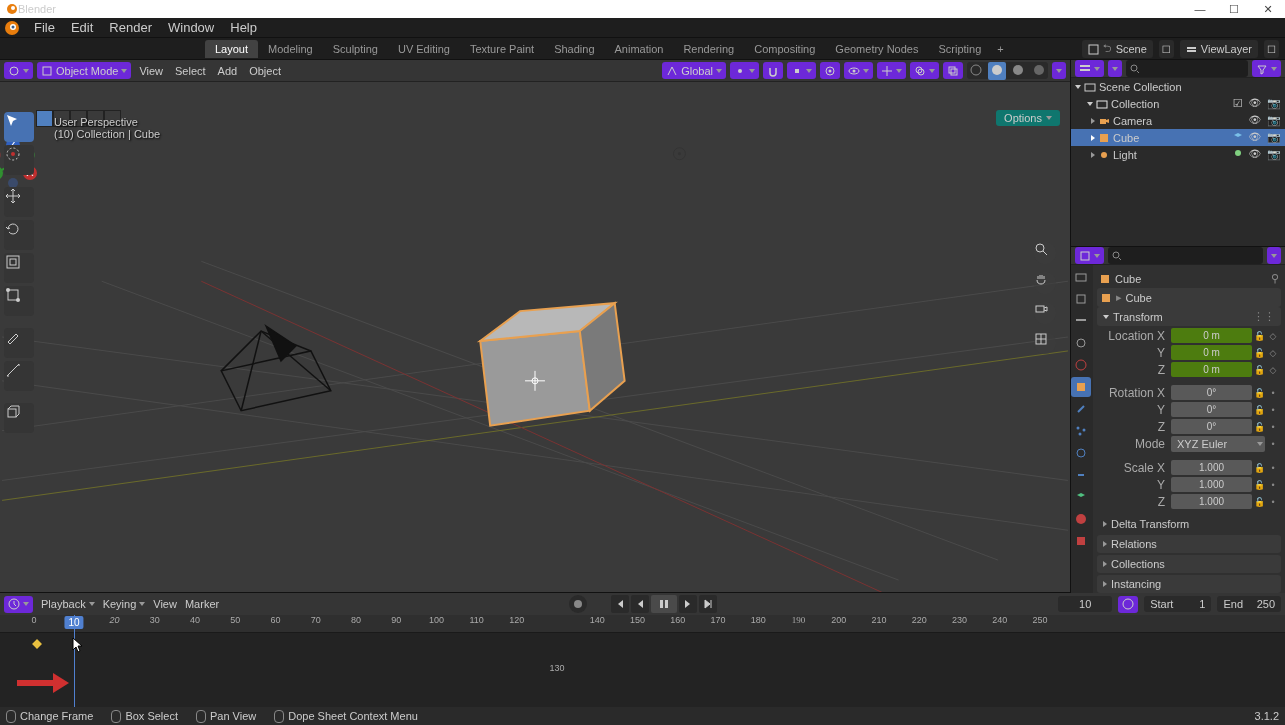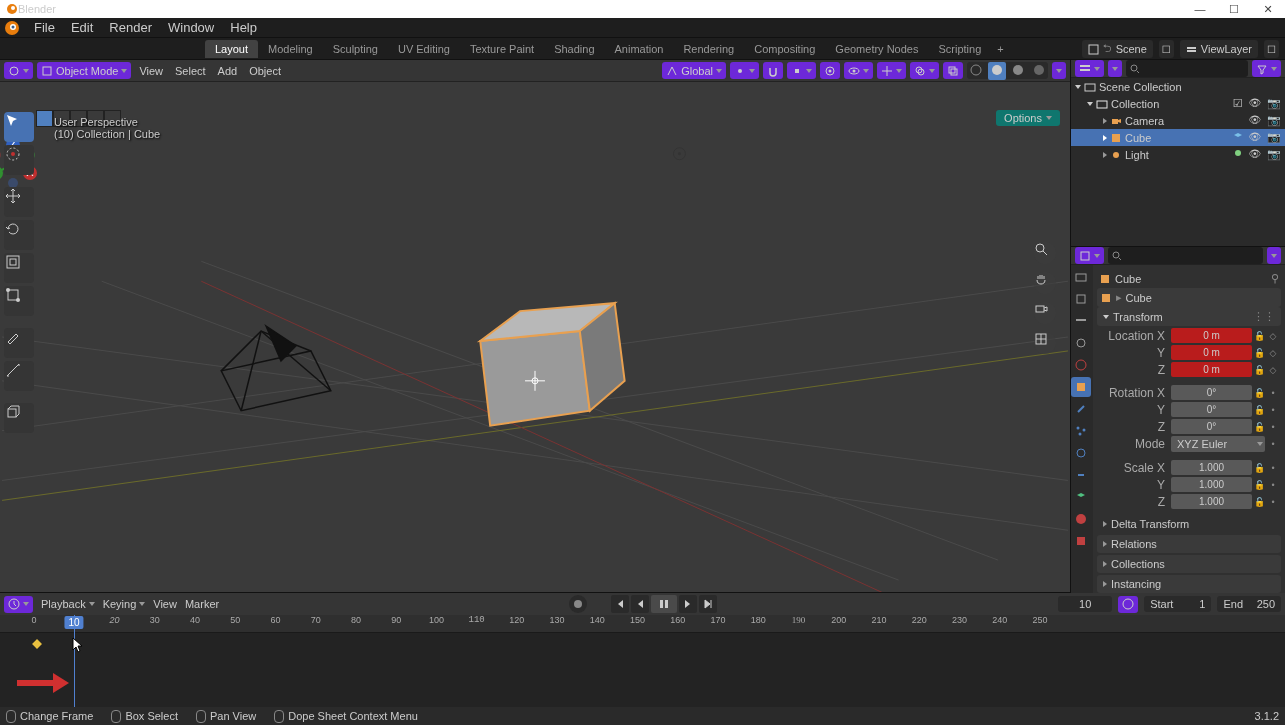--- a/index.html
+++ b/index.html
@@ -32,34 +32,34 @@
 .nav-ico{width:22px;height:22px;background:rgba(60,60,60,.6);border-radius:11px;display:flex;align-items:center;justify-content:center}
 .toolbar-left{position:absolute;left:4px;top:30px;display:flex;flex-direction:column;gap:3px}
 .tool-btn{width:30px;height:30px;background:#353535;border-radius:4px;display:flex;align-items:center;justify-content:center}
 .tool-btn.active{background:#4772b3}
 .right-panels{width:215px;display:flex;flex-direction:column;background:#2a2a2a;border-left:1px solid #111}
 .outliner-hdr{height:22px;background:#353535;display:flex;align-items:center;padding:0 4px;gap:4px;border-bottom:1px solid #222}
 .outliner{flex:0 0 168px;background:#2a2a2a;overflow:auto}
 .out-row{display:flex;align-items:center;height:17px;padding:0 4px;gap:3px;font-size:11px}
 .out-row.sel{background:#4772b3;color:#fff}
 .out-indent1{padding-left:16px}
-.out-indent2{padding-left:32px}
+.out-indent2{padding-left:20px}
 .out-icons-right{margin-left:auto;display:flex;gap:6px}
 .prop-hdr{height:22px;background:#353535;display:flex;align-items:center;padding:0 4px;gap:4px;border-top:1px solid #111;border-bottom:1px solid #222}
 .props{flex:1;display:flex;background:#303030}
 .prop-tabs{width:22px;background:#2a2a2a;display:flex;flex-direction:column;gap:2px;padding-top:2px}
 .prop-tab{width:20px;height:20px;display:flex;align-items:center;justify-content:center;border-radius:3px}
 .prop-tab.active{background:#4772b3}
 .prop-body{flex:1;overflow:auto;padding:4px}
 .prop-crumb{display:flex;align-items:center;gap:4px;padding:3px 2px;font-size:11px}
 .panel-hdr{background:#3a3a3a;padding:3px 6px;font-size:11px;display:flex;align-items:center;gap:4px;border-radius:3px;margin-bottom:2px}
 .prop-row{display:flex;align-items:center;gap:2px;margin:2px 0;padding-right:2px}
 .prop-label{flex:0 0 72px;text-align:right;font-size:12px;color:#aaa;padding-right:4px}
 .prop-val{flex:1;background:#595959;text-align:center;padding:2px;border-radius:2px;font-size:10px}
-.prop-val.green{background:#b91c1c}
+.prop-val.green{background:#4d7c0f}
 .prop-icos{display:flex;gap:1px}
 .prop-ico{width:12px;height:12px;color:#888;font-size:9px;display:flex;align-items:center;justify-content:center}
 .timeline{height:115px;background:#232323;border-top:1px solid #111;display:flex;flex-direction:column}
 .tl-hdr{height:22px;background:#353535;display:flex;align-items:center;padding:0 4px;gap:8px}
 .tl-menu{font-size:11px;display:flex;align-items:center;gap:3px}
 .tl-center{position:absolute;left:50%;transform:translateX(-50%);display:flex;gap:2px;align-items:center}
 .tl-btn{width:18px;height:18px;background:#2a2a2a;display:flex;align-items:center;justify-content:center;border-radius:2px}
 .tl-right{margin-left:auto;display:flex;gap:6px;align-items:center}
 .tl-field{background:#2a2a2a;padding:2px 6px;border-radius:3px;font-size:10px;display:flex;gap:4px}
 .tl-track{flex:1;position:relative;background:#232323}
@@ -789,23 +789,23 @@
         <span class="tl-tick" style="left: 74.24px;">10</span>
         <span class="tl-tick" style="left: 114.48px; font-style: italic;">20</span>
         <span class="tl-tick" style="left: 154.72px;">30</span>
         <span class="tl-tick" style="left: 194.96px;">40</span>
         <span class="tl-tick" style="left: 235.2px;">50</span>
         <span class="tl-tick" style="left: 275.44px;">60</span>
         <span class="tl-tick" style="left: 315.68px;">70</span>
         <span class="tl-tick" style="left: 355.92px;">80</span>
         <span class="tl-tick" style="left: 396.16px;">90</span>
         <span class="tl-tick" style="left: 436.4px;">100</span>
-        <span class="tl-tick" style="left: 476.64px; font-family: Liberation Mono, monospace;">110</span>
+        <span class="tl-tick" style="left: 476.64px;">110</span>
         <span class="tl-tick" style="left: 516.88px;">120</span>
-        <span class="tl-tick" style="left: 557.12px;">130</span>
+        <span class="tl-tick" style="left: 557.12px; margin-top: 48px;">130</span>
         <span class="tl-tick" style="left: 597.36px;">140</span>
         <span class="tl-tick" style="left: 637.6px;">150</span>
         <span class="tl-tick" style="left: 677.84px;">160</span>
         <span class="tl-tick" style="left: 718.08px;">170</span>
         <span class="tl-tick" style="left: 758.32px;">180</span>
         <span class="tl-tick" style="left: 798.56px; font-family: Liberation Serif, serif;">190</span>
         <span class="tl-tick" style="left: 838.8px;">200</span>
         <span class="tl-tick" style="left: 879.04px;">210</span>
         <span class="tl-tick" style="left: 919.28px;">220</span>
         <span class="tl-tick" style="left: 959.52px;">230</span>

